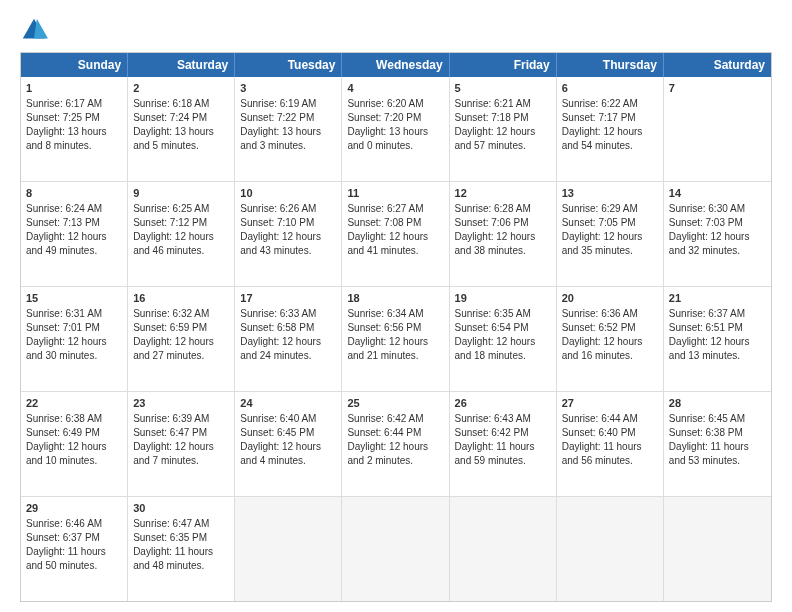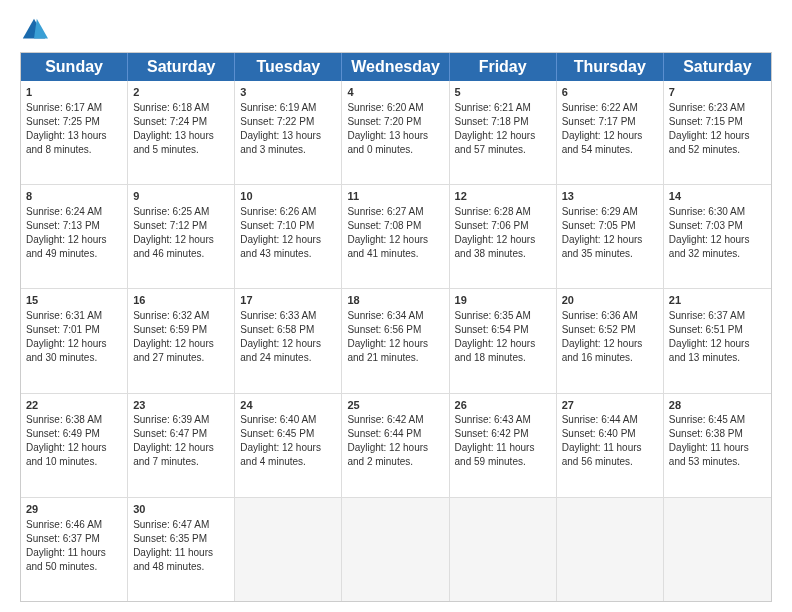--- a/index.html
+++ b/index.html
@@ -57,24 +57,24 @@
       flex-direction: column;
       border: 1px solid #ccc;
     }
     .cal-header {
       display: grid;
       grid-template-columns: repeat(7, 1fr);
       background: #2b6cb0;
     }
     .cal-header-cell {
       color: #fff;
-      font-size: 16px;
+      font-size: 12px;
       font-weight: bold;
       padding: 5px 6px;
-      text-align: center;
+      text-align: right;
       border-right: 1px solid #5b8fd0;
     }
     .cal-header-cell:last-child { border-right: none; }
     .cal-body {
       flex: 1;
       display: flex;
       flex-direction: column;
     }
     .cal-row {
       display: grid;
@@ -138,21 +138,21 @@
         <div class="cal-header-cell">Saturday</div>
       </div>
     <div class="cal-body" id="cal-body">
         <div class="cal-row">
           <div class="cal-cell"><span class="day-num">1</span><span class="info">Sunrise: 6:17 AM<br>Sunset: 7:25 PM<br>Daylight: 13 hours and 8 minutes.</span></div>
           <div class="cal-cell"><span class="day-num">2</span><span class="info">Sunrise: 6:18 AM<br>Sunset: 7:24 PM<br>Daylight: 13 hours and 5 minutes.</span></div>
           <div class="cal-cell"><span class="day-num">3</span><span class="info">Sunrise: 6:19 AM<br>Sunset: 7:22 PM<br>Daylight: 13 hours and 3 minutes.</span></div>
           <div class="cal-cell"><span class="day-num">4</span><span class="info">Sunrise: 6:20 AM<br>Sunset: 7:20 PM<br>Daylight: 13 hours and 0 minutes.</span></div>
           <div class="cal-cell"><span class="day-num">5</span><span class="info">Sunrise: 6:21 AM<br>Sunset: 7:18 PM<br>Daylight: 12 hours and 57 minutes.</span></div>
           <div class="cal-cell"><span class="day-num">6</span><span class="info">Sunrise: 6:22 AM<br>Sunset: 7:17 PM<br>Daylight: 12 hours and 54 minutes.</span></div>
-          <div class="cal-cell"><span class="day-num">7</span><span class="info">Sunrise: 6:23 AM<br>Sunset: 7:15 PM<br>Daylight: 12 hours and 52 minutes.</span></div>
+          <div class="cal-cell"><span class="day-num">7</span></div>
         </div>
         <div class="cal-row">
           <div class="cal-cell"><span class="day-num">8</span><span class="info">Sunrise: 6:24 AM<br>Sunset: 7:13 PM<br>Daylight: 12 hours and 49 minutes.</span></div>
           <div class="cal-cell"><span class="day-num">9</span><span class="info">Sunrise: 6:25 AM<br>Sunset: 7:12 PM<br>Daylight: 12 hours and 46 minutes.</span></div>
           <div class="cal-cell"><span class="day-num">10</span><span class="info">Sunrise: 6:26 AM<br>Sunset: 7:10 PM<br>Daylight: 12 hours and 43 minutes.</span></div>
           <div class="cal-cell"><span class="day-num">11</span><span class="info">Sunrise: 6:27 AM<br>Sunset: 7:08 PM<br>Daylight: 12 hours and 41 minutes.</span></div>
           <div class="cal-cell"><span class="day-num">12</span><span class="info">Sunrise: 6:28 AM<br>Sunset: 7:06 PM<br>Daylight: 12 hours and 38 minutes.</span></div>
           <div class="cal-cell"><span class="day-num">13</span><span class="info">Sunrise: 6:29 AM<br>Sunset: 7:05 PM<br>Daylight: 12 hours and 35 minutes.</span></div>
           <div class="cal-cell"><span class="day-num">14</span><span class="info">Sunrise: 6:30 AM<br>Sunset: 7:03 PM<br>Daylight: 12 hours and 32 minutes.</span></div>
         </div>

